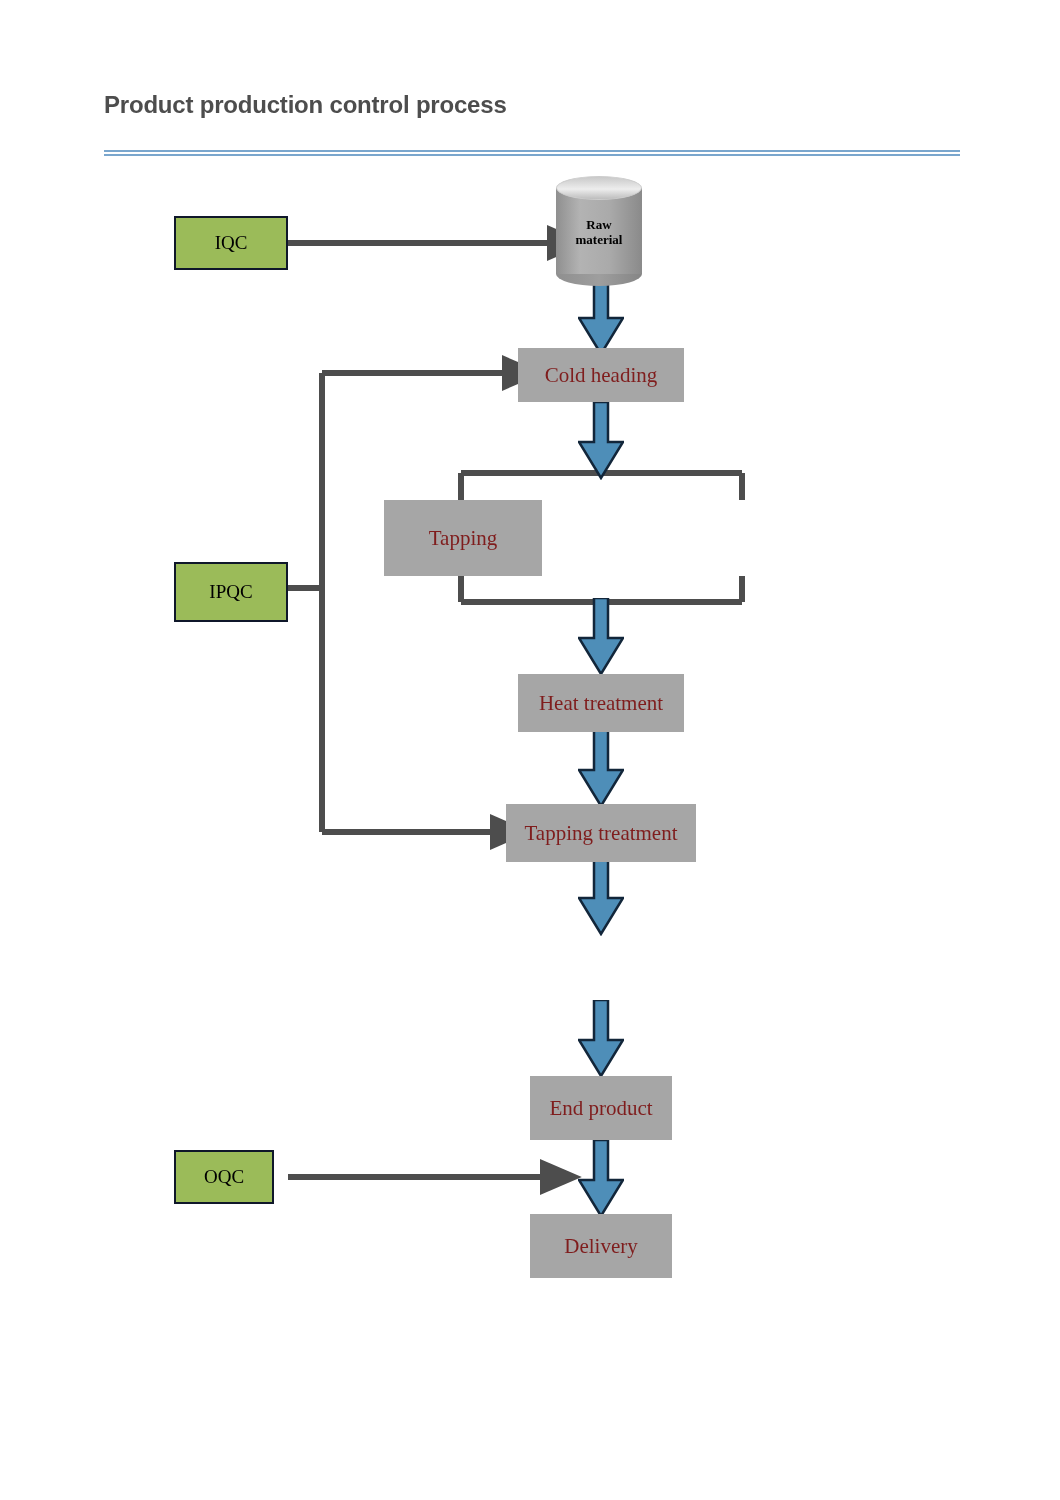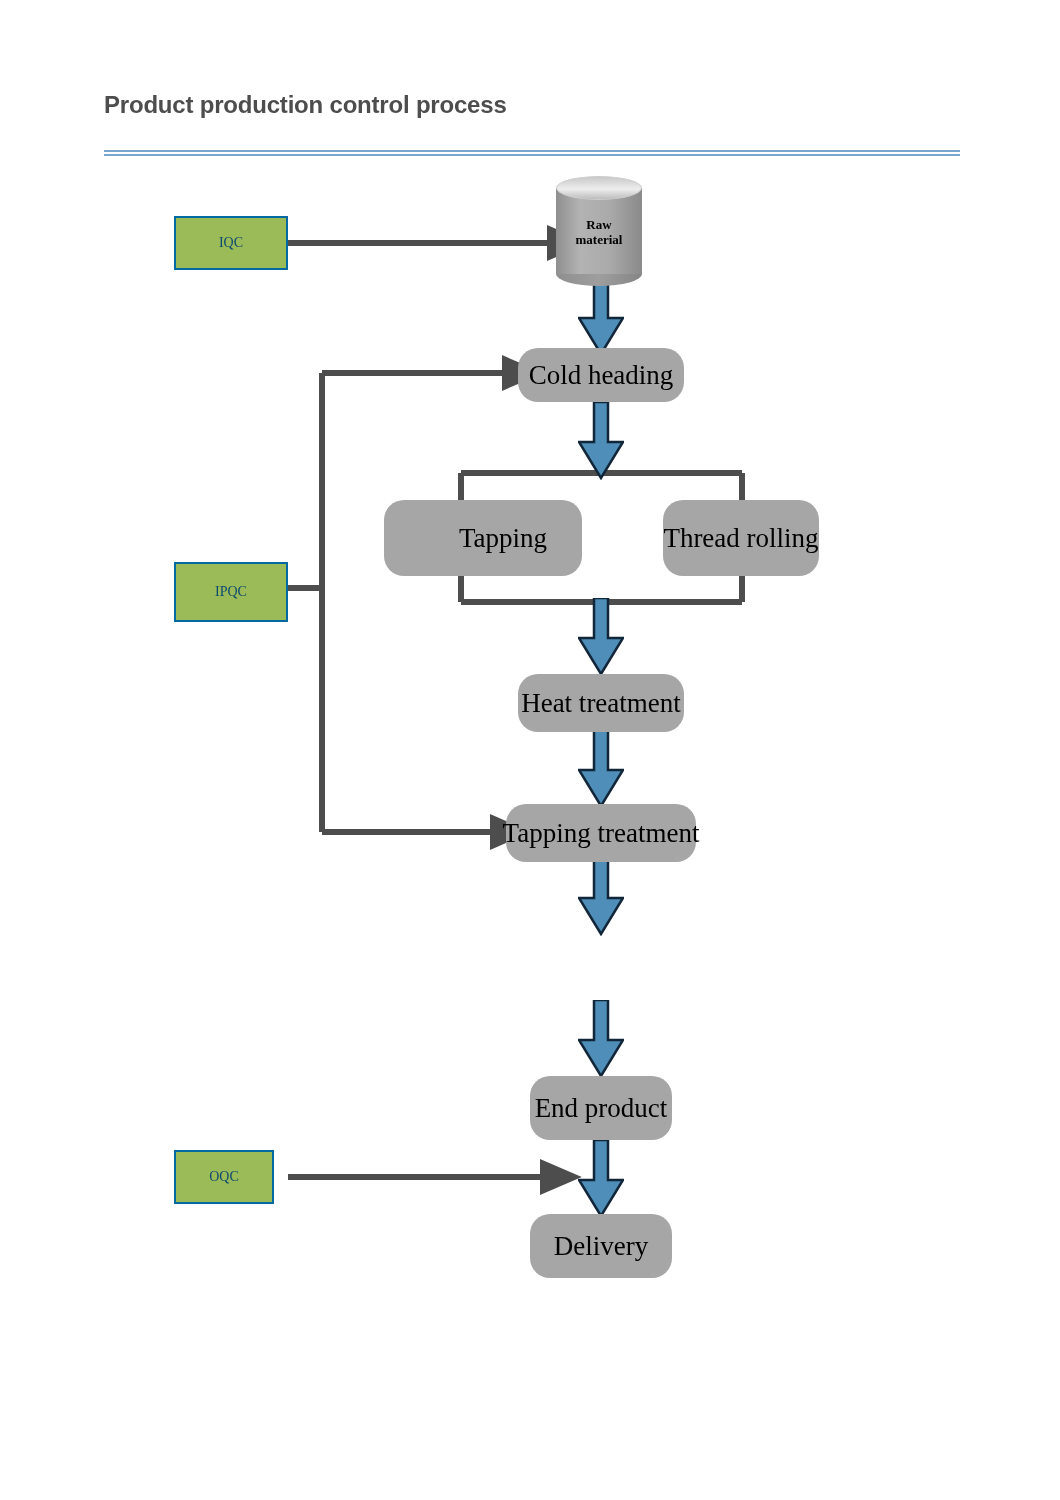--- a/index.html
+++ b/index.html
@@ -54,41 +54,40 @@
     left: 0;
     top: 0;
     width: 1060px;
     height: 1500px;
   }
 
   
   .proc-box {
     position: absolute;
     background: #a6a6a6;
+    color: #7f1d1d;
+    display: flex;
+    align-items: center;
+    justify-content: center;
+    font-size: 21px;
+    font-family: "Liberation Serif", serif;
+    white-space: nowrap;
+    z-index: 5;
+  }
+
+  
+  .qc-box {
+    position: absolute;
+    background: #9bbb59;
+    border: 2px solid #0f172a;
     color: #000000;
     display: flex;
     align-items: center;
     justify-content: center;
-    font-size: 27px;
-    font-family: "Liberation Serif", serif;
-    white-space: nowrap;
-    z-index: 5;
-    border-radius: 20px;
-  }
-
-  
-  .qc-box {
-    position: absolute;
-    background: #9bbb59;
-    border: 2px solid #0369a1;
-    color: #0c4a6e;
-    display: flex;
-    align-items: center;
-    justify-content: center;
-    font-size: 14px;
+    font-size: 19px;
     font-family: "Liberation Serif", serif;
     white-space: nowrap;
     z-index: 6;
     box-sizing: border-box;
   }
 
   
   #raw-material-cylinder {
     position: absolute;
     left: 556px;
@@ -229,23 +228,22 @@
     <div class="cyl-body"></div>
     <div class="cyl-top"></div>
     <div class="cyl-label">
       <span>Raw</span>
       <span>material</span>
     </div>
   </div>
 
   <div class="proc-box" style="left:518px; top:348px; width:166px; height:54px;">Cold heading</div>
 
-  <div class="proc-box" style="left:384px; top:500px; width:158px; height:76px;padding-left:40px;">Tapping</div>
-
-  <div class="proc-box" style="left:663px; top:500px; width:156px; height:76px;">Thread rolling</div>
+  <div class="proc-box" style="left:384px; top:500px; width:158px; height:76px;">Tapping</div>
+
 
   <div class="proc-box" style="left:518px; top:674px; width:166px; height:58px;">Heat treatment</div>
 
   <div class="proc-box" style="left:506px; top:804px; width:190px; height:58px;">Tapping treatment</div>
 
 
   <div class="proc-box" style="left:530px; top:1076px; width:142px; height:64px;">End product</div>
 
   <div class="proc-box" style="left:530px; top:1214px; width:142px; height:64px;">Delivery</div>
 

